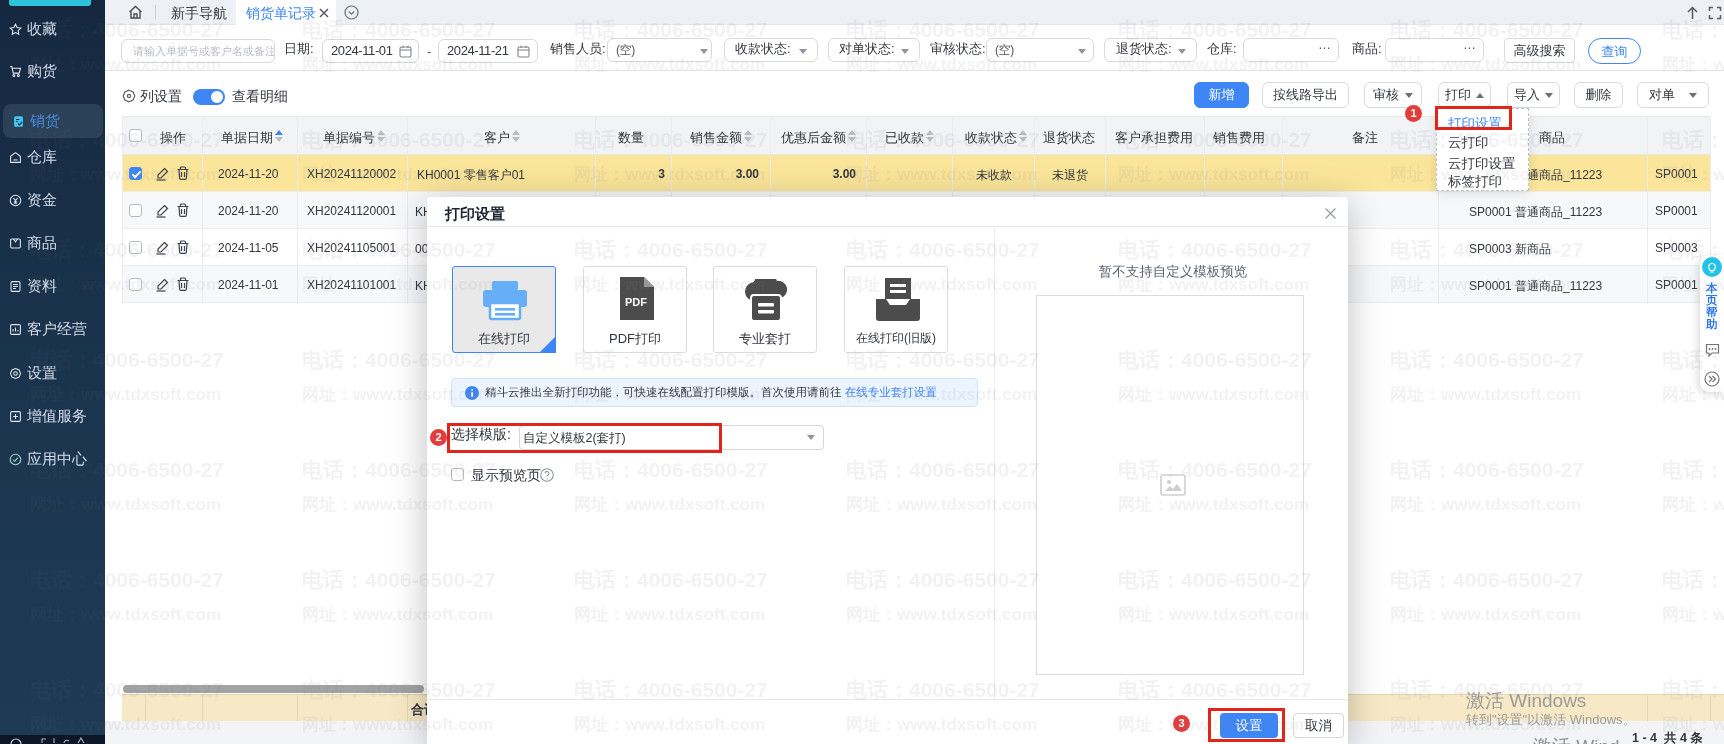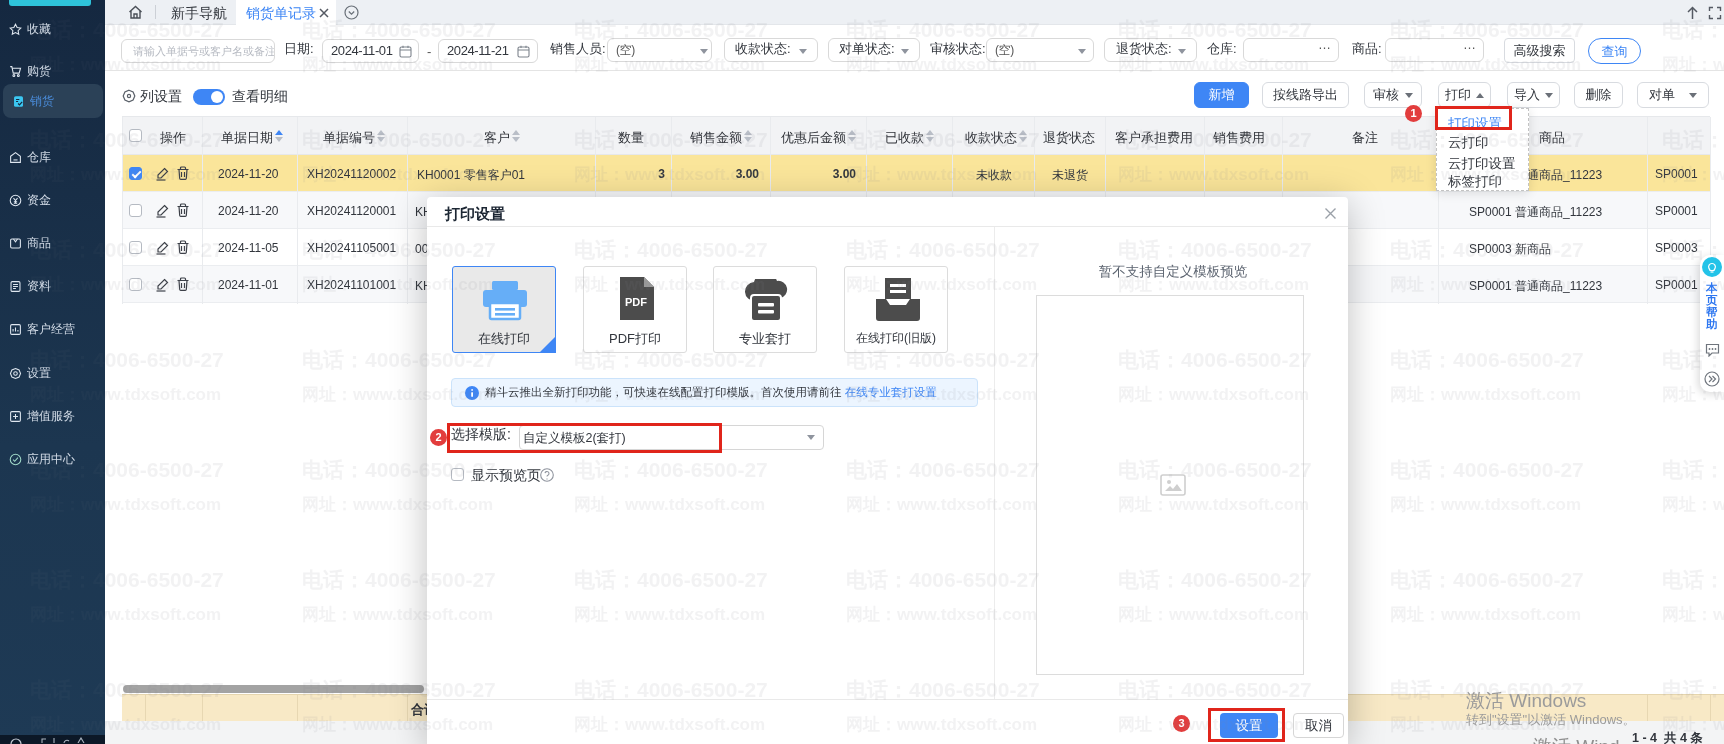--- a/index.html
+++ b/index.html
@@ -1,21 +1,21 @@
 <!DOCTYPE html>
 <html><head><meta charset="utf-8">
 <style>
 *{margin:0;padding:0;box-sizing:border-box}
 html,body{width:1724px;height:744px;overflow:hidden;background:#fff;font-family:"Liberation Sans",sans-serif;-webkit-font-smoothing:antialiased}
 .abs{position:absolute}
 body{position:relative}
 
 #side{left:0;top:0;width:105px;height:744px;background:linear-gradient(180deg,#152840 0%,#1c3650 60%,#1e3a55 100%);z-index:5}
 #side .badge{position:absolute;left:9px;top:0;width:82px;height:6px;background:#2ec3da;border-radius:0 0 3px 3px}
-.sitem{position:absolute;left:0;width:105px;height:34px;display:flex;align-items:center;color:#d4dde8;font-size:12px}
+.sitem{position:absolute;left:0;width:105px;height:34px;display:flex;align-items:center;color:#d4dde8;font-size:15px}
 .sitem svg{width:13px;height:13px;margin-left:9px;margin-right:5px;flex:none}
 .sitem.act{background:#2b4157;border-radius:8px;left:3px;width:100px;color:#4a8bd8}
 #side .bot{position:absolute;left:0;bottom:0;width:105px;height:9px;background:#0c1827}
 
 #tabbar{left:105px;top:0;width:1619px;height:25px;background:#edf0f4;border-bottom:1px solid #e3e6ea}
 #tabbar .tabact{position:absolute;left:131px;top:0;width:100px;height:26px;background:#fff}
 
 #filters{left:105px;top:25px;width:1619px;height:46px;background:#fff;border-bottom:1px solid #e4e4e4}
 .inp{position:absolute;height:24px;border:1px solid #d9d9d9;border-radius:6px;background:#fff}
 .lbl{position:absolute;font-size:13px;color:#32363d;font-weight:500;top:15px}
@@ -67,21 +67,21 @@
 <div class="abs" id="side">
  <div class="badge"></div>
  <div class="sitem" style="top:12px"><svg width="16" height="16" viewBox="0 0 16 16" fill="none" stroke="#dfe7f0" stroke-width="1.3">
         <path d="M8 1.5l2 4.1 4.5.6-3.3 3.2.8 4.5L8 11.8l-4 2.1.8-4.5L1.5 6.2 6 5.6z"></path>
       </svg>收藏</div>
  <div class="sitem" style="top:54px"><svg width="16" height="16" viewBox="0 0 16 16" fill="none" stroke="#dfe7f0" stroke-width="1.3">
         <path d="M1.5 2h2l1.7 8h7.3l1.7-6H4.5"></path>
         <circle cx="6" cy="13" r="1.2"></circle>
         <circle cx="11.5" cy="13" r="1.2"></circle>
       </svg>购货</div>
- <div class="sitem act" style="top:84px"><svg width="16" height="16" viewBox="0 0 16 16">
+ <div class="sitem act" style="top:104px"><svg width="16" height="16" viewBox="0 0 16 16">
         <rect x="2.5" y="1.5" width="11" height="13" rx="2" fill="#3bc7f2"></rect>
         <path d="M5 5.5h4M5 8h2.5" stroke="#16293f" stroke-width="1.3" fill="none"></path>
         <path d="M7.5 10.5l1.7 1.7 3.3-3.7" stroke="#16293f" stroke-width="1.5" fill="none"></path>
       </svg>销货</div>
  <div class="sitem" style="top:140px"><svg width="16" height="16" viewBox="0 0 16 16" fill="none" stroke="#dfe7f0" stroke-width="1.3">
         <path d="M2 6.5L8 2l6 4.5V14H2z"></path>
         <path d="M5.5 11h5"></path>
       </svg>仓库</div>
  <div class="sitem" style="top:183px"><svg width="16" height="16" viewBox="0 0 16 16" fill="none" stroke="#dfe7f0" stroke-width="1.3">
         <circle cx="8" cy="8" r="6.5"></circle>

